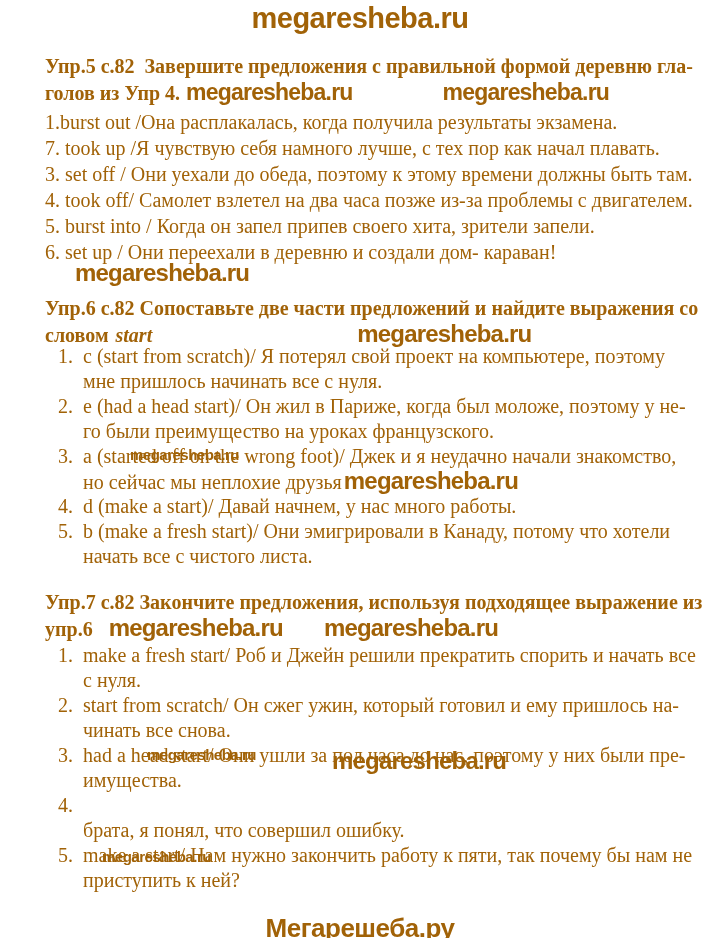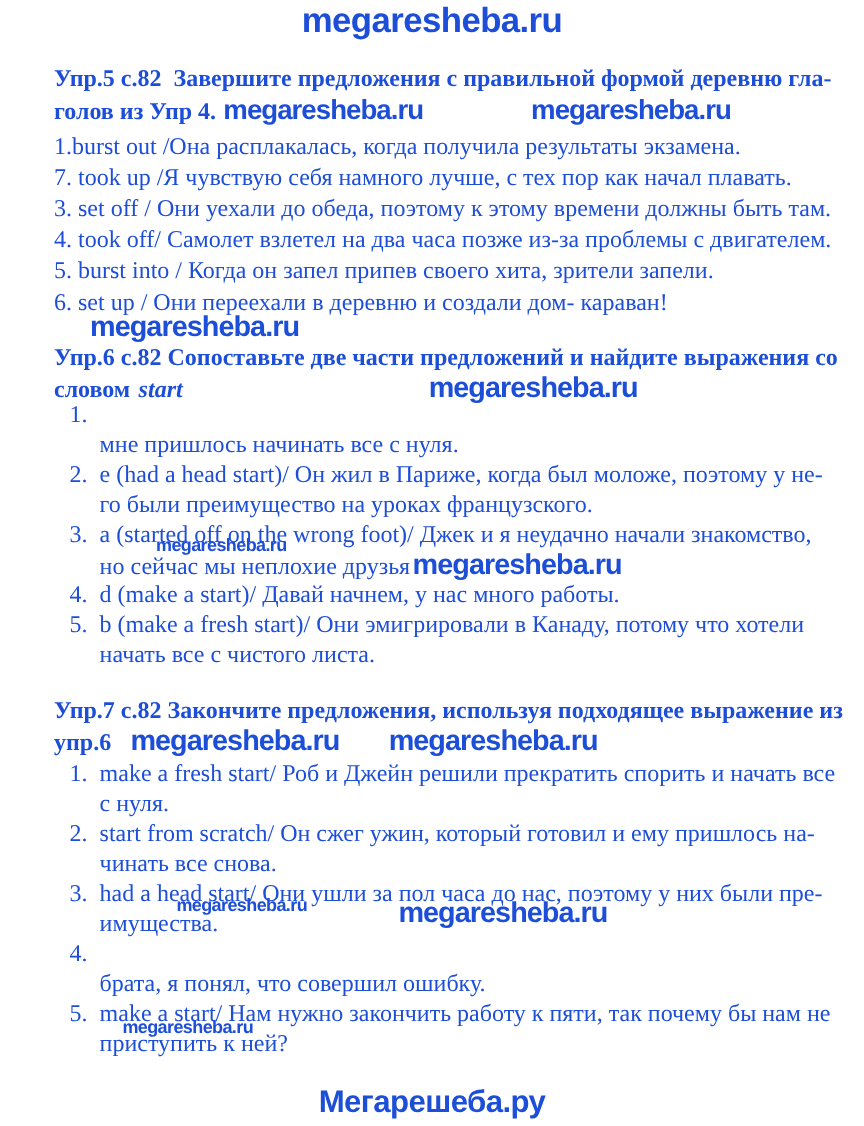--- a/index.html
+++ b/index.html
@@ -1,18 +1,18 @@
 <!DOCTYPE html>
 <html><head>
 <meta charset="utf-8">
 <style>
   html,body { margin:0; padding:0; background:#ffffff; }
   .page {
     position:relative; width:720px; height:938px; background:#ffffff;
-    color:#1d4ed8; font-family:"Liberation Serif", serif; overflow:hidden;
+    color:#a16207; font-family:"Liberation Serif", serif; overflow:hidden;
   }
   .top-title {
     text-align:center; font-family:"Liberation Sans", sans-serif; font-weight:700;
     font-size:29px; line-height:30px; padding-top:3px; letter-spacing:-0.5px;
   }
   .bottom-title {
     text-align:center; font-family:Liberation Sans, sans-serif; font-weight:700;
     font-size:26px; line-height:34px; margin-top:18px; letter-spacing:-0.5px;
   }
   .content { margin-left:45px; margin-top:20px; }
@@ -58,29 +58,30 @@
         <div class="body-line">3. set off / Они уехали до обеда, поэтому к этому времени должны быть там.</div>
         <div class="body-line">4. took off/ Самолет взлетел на два часа позже из-за проблемы с двигателем.</div>
         <div class="body-line">5. burst into / Когда он запел припев своего хита, зрители запели.</div>
         <div class="body-line">6. set up / Они переехали в деревню и создали дом- караван!</div>
       </div>
     </section>
 
     <span class="wm wm-big wm-left-block">megaresheba.ru</span>
 
     <section>
-      <div class="h-line" style="margin-top:0">Упр.6 с.82 Сопоставьте две части предложений и найдите выражения со</div>
+      <div class="h-line" style="margin-top:10px">Упр.6 с.82 Сопоставьте две части предложений и найдите выражения со</div>
       <div class="h-line flex-row">
         <span>словом</span>
         <span class="it" style="margin-left:7px">start</span>
         <span class="wm wm-big" style="margin-left:205px">megaresheba.ru</span>
       </div>
       <div class="num-list mt-ex6-list">
         <div class="li-line">
           <span class="num">1.</span>
+          <span>c (start from scratch)/ Я потерял свой проект на компьютере, поэтому</span>
         </div>
         <div class="li-line">
           <span class="num"></span>
           <span>мне пришлось начинать все с нуля.</span>
         </div>
         <div class="li-line">
           <span class="num">2.</span>
           <span>e (had a head start)/ Он жил в Париже, когда был моложе, поэтому у не-</span>
         </div>
         <div class="li-line">

